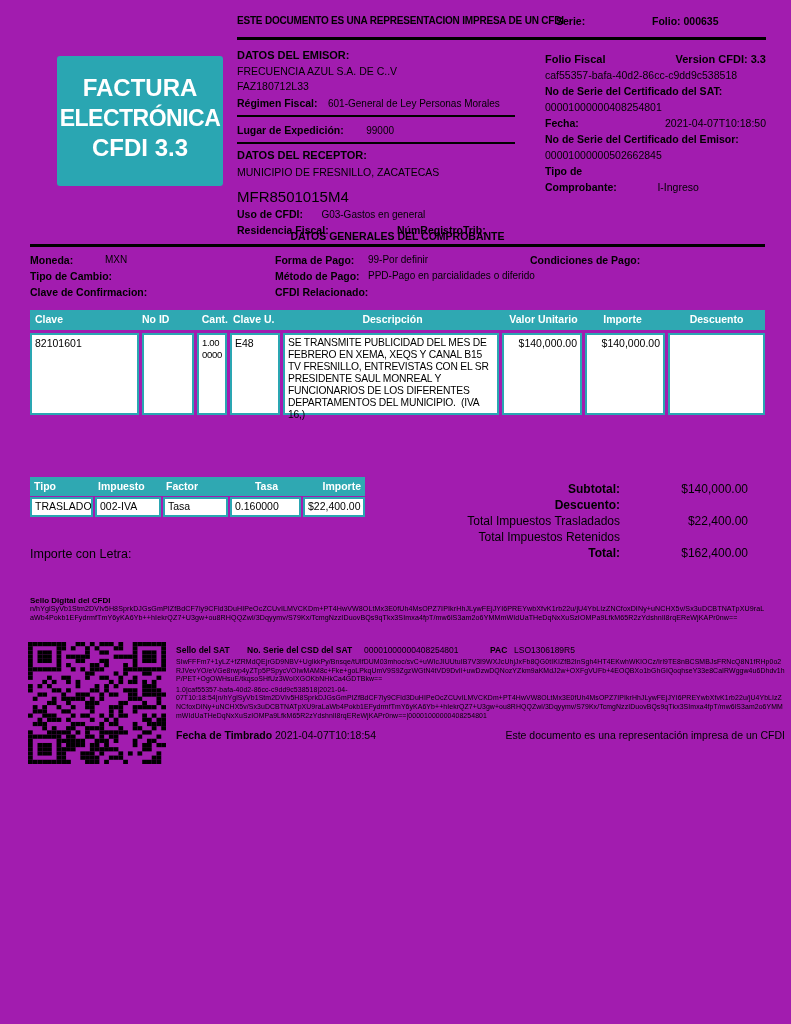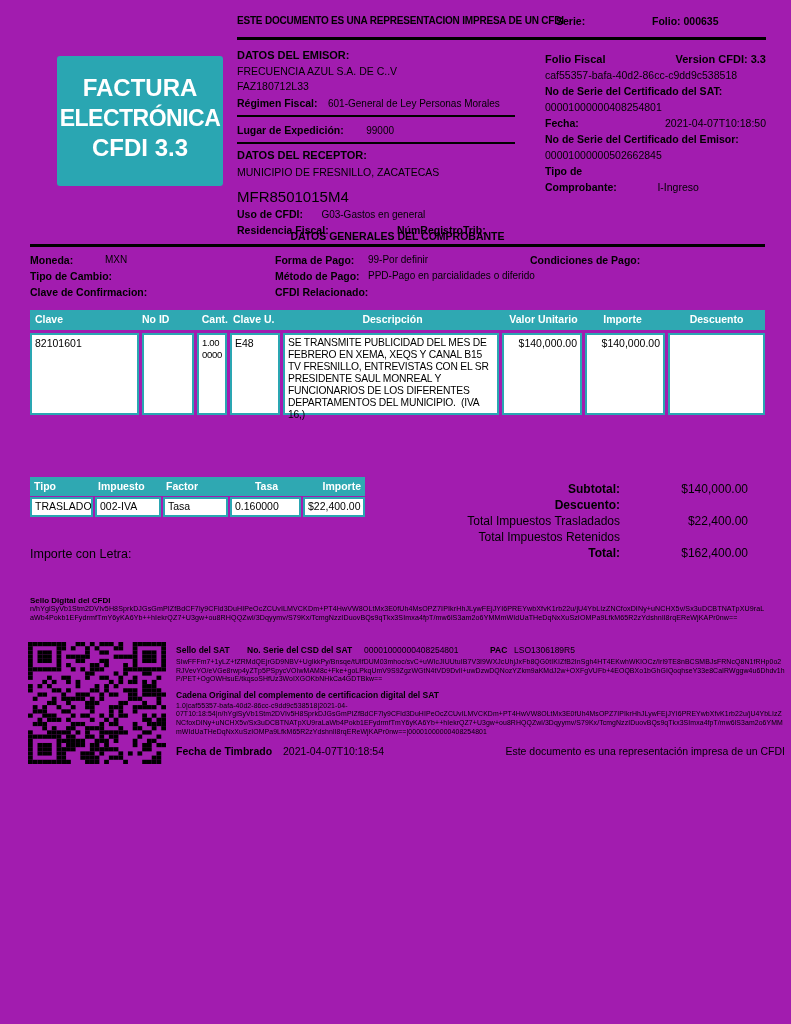--- a/index.html
+++ b/index.html
@@ -575,25 +575,24 @@
 
   <div class="abs" style="left:176px;top:645px;width:609px;">
     <div style="position:relative;height:11px;">
       <span class="b abs" style="left:0;font-size:8.5px;">Sello del SAT</span>
       <span class="b abs" style="left:71px;font-size:8.5px;">No. Serie del CSD del SAT</span>
       <span class="abs" style="left:188px;font-size:8.5px;">00001000000408254801</span>
       <span class="b abs" style="left:314px;font-size:8.5px;">PAC</span>
       <span class="abs" style="left:338px;font-size:8.5px;">LSO1306189R5</span>
     </div>
     <div class="tiny" style="margin-top:2px;font-size:6.9px;line-height:8.6px;">SIwFFFm7+1yLZ+fZRMdQEjrGD9NBV+UglkkPy/Bnsqe/tUlfDUM03mhoc/svC+uWIcJIUUtuIB7V3I9WXJcUhjJxFb8QG0tIKIZfB2InSgh4HT4EKwhWKlOCz/Irl9TE8nBCSMBJsFRNcQ8N1fRHp0o2RJVevYO/eVGe8rwp4yZTp5PSpycVOIwMAM8c+Fke+goLPkqUmV9S9ZgzWGtN4tVD9DvIl+uwDzwDQNozYZkm9aKMdJ2w+OXFgVUFb+4EOQBXo1bGhGIQoqhseY33e8CaIRWggw4u6Dhdv1hP/PET+OgOWHsuE/tkqsoSHfUz3WoIXGOKbNHkCa4GDTBkw==</div>
-    <div class="b" style="margin-top:6px;font-size:8.5px;">Cadena Original del complemento de certificacion digital del SAT</div>
     <div class="tiny" style="margin-top:2px;font-size:6.9px;line-height:8.6px;">1.0|caf55357-bafa-40d2-86cc-c9dd9c538518|2021-04-</div>
     <div class="tiny" style="font-size:6.9px;line-height:8.6px;">07T10:18:54|n/hYglSyVb1Stm2DVIv5H8SprkDJGsGmPIZfBdCF7ly9CFld3DuHIPeOcZCUvILMVCKDm+PT4HwVW8OLtMx3E0fUh4MsOPZ7IPIkrHhJLywFEjJYI6PREYwbXfvK1rb22u/jU4YbLIzZNCfoxDINy+uNCHX5v/Sx3uDCBTNATpXU9raLaWb4Pokb1EFydrmfTmY6yKA6Yb++hIekrQZ7+U3gw+ou8RHQQZwl/3Dqyymv/S79Kx/TcmgNzzIDuovBQs9qTkx3SImxa4fpT/mw6lS3am2o6YMMmWIdUaTHeDqNxXuSzIOMPa9LfkM65R2zYdshnlI8rqEReWjKAPr0nw==|00001000000408254801</div>
     <div style="margin-top:9px;display:flex;justify-content:space-between;font-size:10.5px;">
       <span>
         <span class="b">Fecha de Timbrado</span>
-        <span style="margin-left:8px;">2021-04-07T10:18:54</span>
+        <span style="">2021-04-07T10:18:54</span>
       </span>
       <span>Este documento es una representación impresa de un CFDI</span>
     </div>
   </div>
 
 </div>
 
 </body></html>

